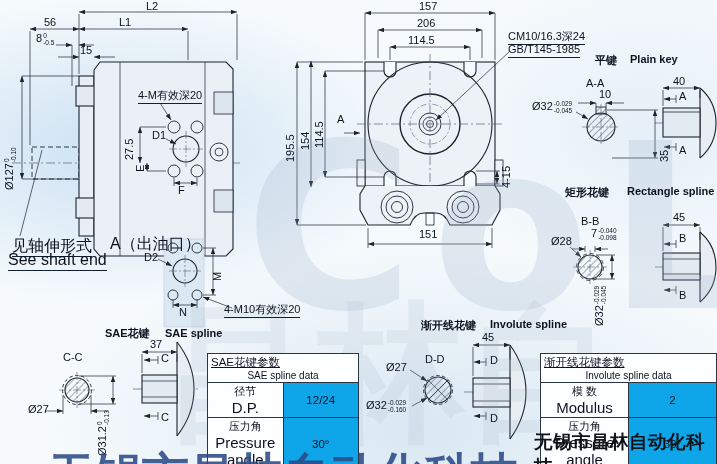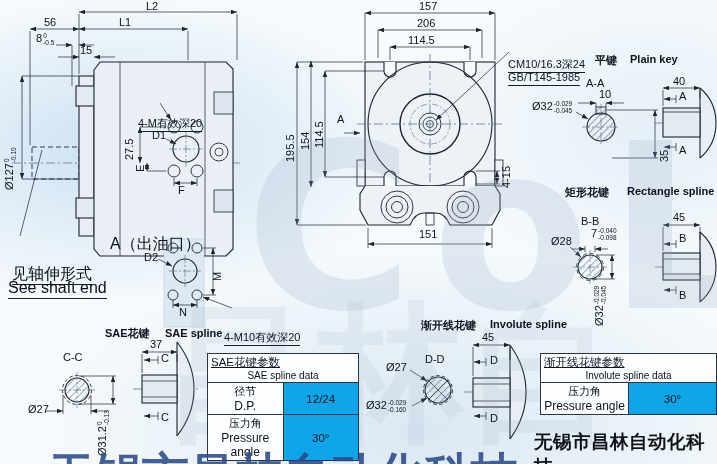--- a/index.html
+++ b/index.html
@@ -9,35 +9,35 @@
       radial-gradient(ellipse 520px 260px at 420px 430px, rgba(175,205,230,.40), transparent 72%),
       radial-gradient(ellipse 320px 220px at 650px 130px, rgba(198,220,240,.35), transparent 70%),
       #f6fafc;
     font-family:"Liberation Sans",sans-serif;}
   #lineart{position:absolute;left:0;top:0;z-index:2;}
   .lbl{position:absolute;font:11px "Liberation Sans",sans-serif;color:#0c1220;
        white-space:nowrap;line-height:1.05;z-index:5;}
   .t13{font-size:11px;font-weight:bold;}
   .t12{font-size:16px;}
   .v{transform:rotate(-90deg);transform-origin:left top;}
-  .ul{border-bottom:1px solid #14202e;padding-bottom:1px;margin-top:28px;}
+  .ul{border-bottom:1px solid #14202e;padding-bottom:1px;}
   .dimtol{display:inline-flex;align-items:flex-start;gap:1px;}
   .stack{display:inline-flex;flex-direction:column;font-size:6.5px;line-height:6.5px;
          margin-top:0px;letter-spacing:0;}
   .stack i{font-style:normal;}
   
   .spec{position:absolute;border-collapse:collapse;background:#fdfeff;z-index:4;
         color:#0c1220;table-layout:fixed;}
   .spec th,.spec td{border:1px solid #2a3442;padding:1px 3px;vertical-align:middle;}
   .spec th{font-weight:normal;height:26px;}
   .spec td{height:27px;}
   .h-cn{font-size:11.5px;text-align:left;text-decoration:underline;}
   .h-en{font-size:10px;}
   .l-cn{font-size:11px;text-align:center;}
-  .l-en{font-size:12px;text-align:center;}
+  .l-en{font-size:15px;text-align:center;}
   .val{background:#0ea5e9;text-align:center;font-size:11.5px;}
   
   .wm-big{position:absolute;left:245px;top:95px;font:230px "DejaVu Sans",sans-serif;
           font-weight:bold;letter-spacing:18px;color:rgba(150,173,200,.22);z-index:3;
           pointer-events:none;}
   .wm-cn-mid{position:absolute;left:165px;top:275px;font:150px "DejaVu Sans",sans-serif;
           font-weight:bold;color:rgba(152,172,192,.15);z-index:3;pointer-events:none;}
   .wm-band{position:absolute;left:48px;top:444px;font:47px "DejaVu Sans",sans-serif;
           font-weight:bold;color:rgba(43,74,134,.88);z-index:6;pointer-events:none;}
   .wm-company{position:absolute;left:534px;top:429px;font-weight:bold;
@@ -408,20 +408,27 @@
       <tr>
           <th colspan="2">
         <div class="h-cn">渐开线花键参数</div>
         <div class="h-en">Involute  spline data</div>
       </th>
         </tr>
     </thead>
     <tbody>
       <tr>
         <td>
+            <div class="l-cn">模  数</div>
+            <div class="l-en">Modulus</div>
+          </td>
+        <td class="val" style="width:100px">2</td>
+      </tr>
+      <tr>
+        <td>
             <div class="l-cn">压力角</div>
             <div class="l-en">Pressure angle</div>
           </td>
         <td class="val">30°</td>
       </tr>
     </tbody>
   </table>
 
   <div class="wm-company">无锡市昌林自动化科技</div>
   <div class="wm-band">无锡市昌林自动化科技</div>

